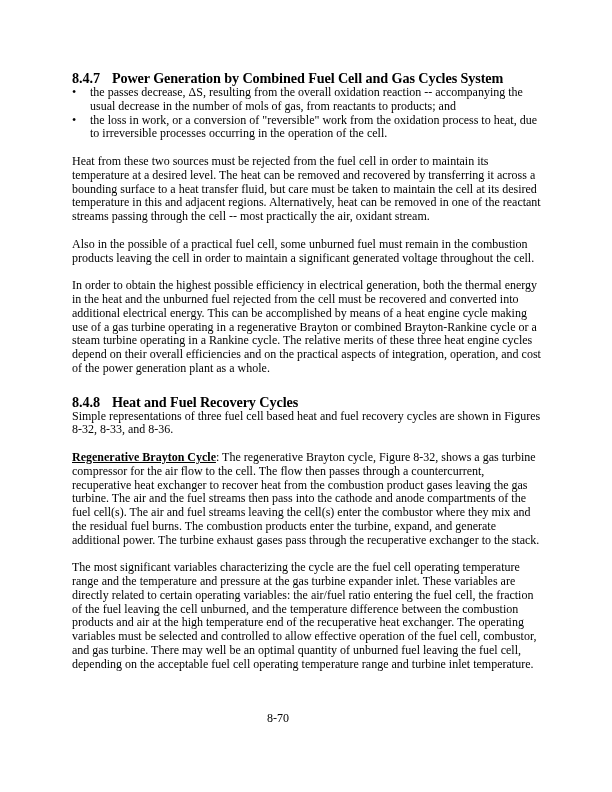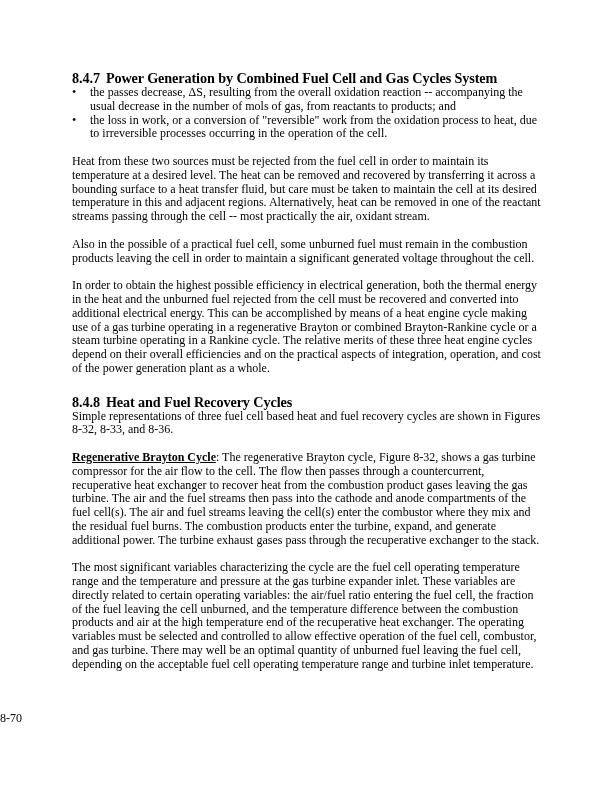--- a/index.html
+++ b/index.html
@@ -3,29 +3,29 @@
 <meta charset="utf-8">
 <style>
   html, body { margin: 0; padding: 0; background: #ffffff; }
   body {
     width: 612px; height: 792px; position: relative; overflow: hidden;
     font-family: "Liberation Serif", "DejaVu Serif", serif;
     color: #000; font-size: 12px; line-height: 13.8px;
   }
   .page { position: absolute; left: 72px; top: 70px; width: 470px; }
   h2 { font-family: "Liberation Serif", serif; font-weight: bold; font-size: 14.2px; line-height: 16px; margin: 0; letter-spacing: -0.1px; }
-  h2 .num { margin-right: 6px; text-align: right; }
+  h2 .num { margin-right: 12px; text-align: right; }
   p { margin: 0; }
   .gap { height: 13.8px; }
   ul { list-style: none; margin: 0; padding: 0; }
   li { position: relative; padding-left: 18px; }
   li .bullet { position: absolute; left: 0; top: 0; }
   sub { font-size: 8px; line-height: 0; vertical-align: -2px; }
   .b { font-weight: bold; text-decoration: underline; }
-  .footer { position: absolute; top: 712px; left: 0; width: 556px; text-align: left; font-size: 12px; }
+  .footer { position: absolute; top: 712px; left: 0; width: 556px; text-align: center; font-size: 12px; }
   .sec2 { margin-top: 4px; }
 </style>
 </head>
 <body>
 
 <div class="page">
   <h2><span class="num">8.4.7</span><span>Power Generation by Combined Fuel Cell and Gas Cycles System</span></h2>
   <ul>
     <li><span class="bullet">•</span><span>the passes decrease, ΔS, resulting from the overall oxidation reaction -- accompanying the usual decrease in the number of mols of gas, from reactants to products; and</span></li>
     <li><span class="bullet">•</span><span>the loss in work, or a conversion of "reversible" work from the oxidation process to heat, due to irreversible processes occurring in the operation of the cell.</span></li>

